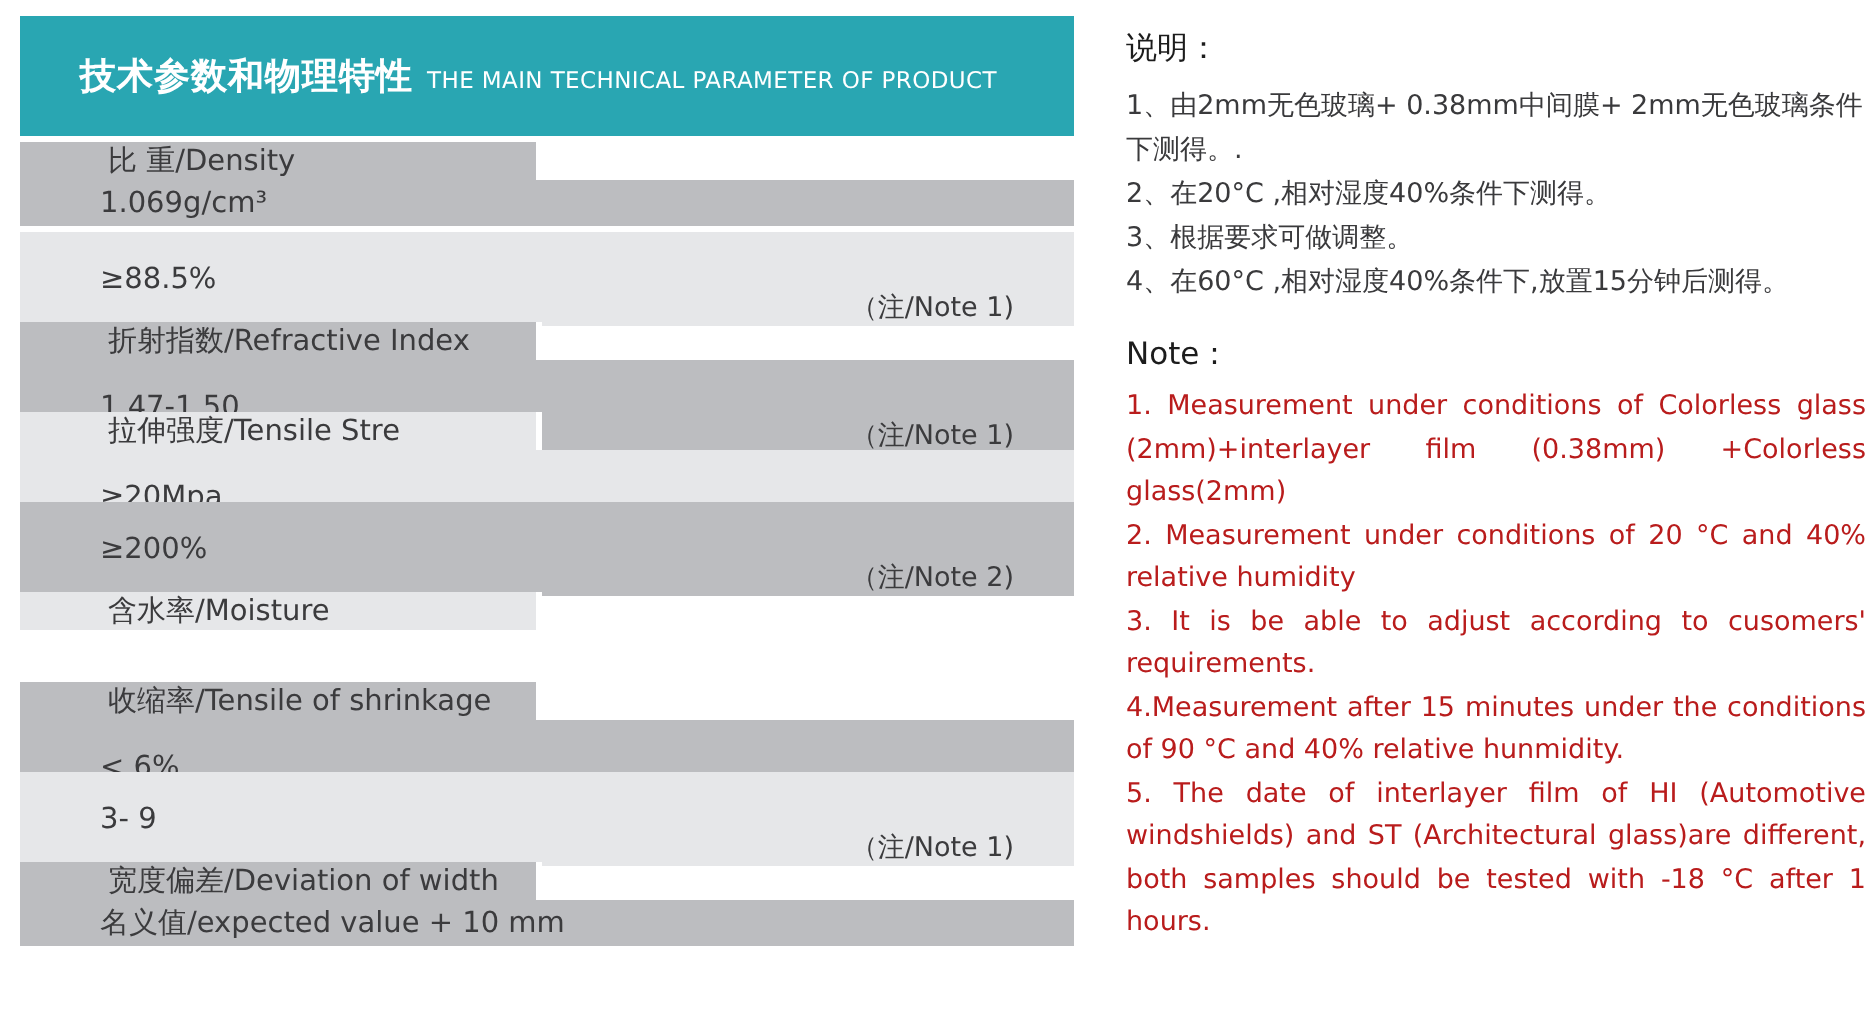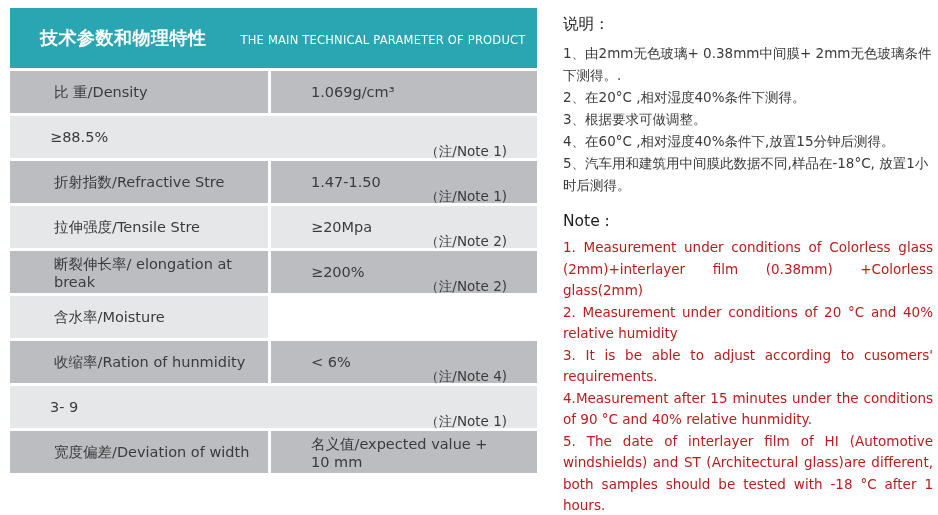--- a/index.html
+++ b/index.html
@@ -13,26 +13,25 @@
   
   .spec-table { width:527px; flex:none; }
   .table-header {
     background:#29A6B2;
     height:60px;
     display:flex;
     align-items:center;
     padding-left:30px;
     color:#ffffff;
     white-space:nowrap;
-    gap:27px;
   }
   .title-cn { font-size:18px; font-weight:bold; letter-spacing:0.5px; }
   .title-en { font-size:11.5px; margin-left:7px; letter-spacing:0.2px; padding-top:3px; }
 
-  .row { display:flex; height:42px; margin-top:3px; }
+  .row { display:flex; height:42px; margin-top:3px;flex-direction:column; }
   .cell { display:flex; align-items:center; font-size:14.5px; color:#3b3b3d; }
   .cell-label {
     width:261px; flex:none;
     border-right:3px solid #ffffff;
     padding-left:44px;
   }
   .cell-value {
     flex:1;
     justify-content:space-between;
     padding:0 30px 0 40px;
@@ -77,45 +76,44 @@
 
       </div>
     </div>
     <div class="row">
       <div class="cell cell-value">
         <span>≥88.5%</span>
         <span class="note-ref">（注/Note 1)</span>
       </div>
     </div>
     <div class="row">
-      <div class="cell cell-label">折射指数/Refractive Stre</div>
+      <div class="cell cell-label">折射指数/Refractive Index</div>
       <div class="cell cell-value">
         <span>1.47-1.50</span>
         <span class="note-ref">（注/Note 1)</span>
       </div>
     </div>
     <div class="row">
       <div class="cell cell-label">拉伸强度/Tensile Stre</div>
       <div class="cell cell-value">
         <span>≥20Mpa</span>
         <span class="note-ref">（注/Note 2)</span>
       </div>
     </div>
     <div class="row">
-      <div class="cell cell-label">断裂伸长率/ elongation at break</div>
       <div class="cell cell-value">
         <span>≥200%</span>
         <span class="note-ref">（注/Note 2)</span>
       </div>
     </div>
     <div class="row">
       <div class="cell cell-label">含水率/Moisture</div>
     </div>
     <div class="row">
-      <div class="cell cell-label">收缩率/Ration of hunmidity</div>
+      <div class="cell cell-label">收缩率/Tensile of shrinkage</div>
       <div class="cell cell-value">
         <span>&lt; 6%</span>
         <span class="note-ref">（注/Note 4)</span>
       </div>
     </div>
     <div class="row">
       <div class="cell cell-value">
         <span>3- 9</span>
         <span class="note-ref">（注/Note 1)</span>
       </div>
@@ -128,21 +126,20 @@
       </div>
     </div>
   </div>
 
   <div class="notes-panel">
     <div class="notes-heading">说明：</div>
     <p class="cn-note">1、由2mm无色玻璃+ 0.38mm中间膜+ 2mm无色玻璃条件下测得。.</p>
     <p class="cn-note">2、在20°C ,相对湿度40%条件下测得。</p>
     <p class="cn-note">3、根据要求可做调整。</p>
     <p class="cn-note">4、在60°C ,相对湿度40%条件下,放置15分钟后测得。</p>
-    <p class="cn-note">5、汽车用和建筑用中间膜此数据不同,样品在-18°C, 放置1小时后测得。</p>
 
     <div class="notes-heading en-heading">Note :</div>
     <p class="en-note">1. Measurement under conditions of Colorless glass (2mm)+interlayer film (0.38mm) +Colorless glass(2mm)</p>
     <p class="en-note">2. Measurement under conditions of 20 °C and 40% relative humidity</p>
     <p class="en-note">3. It is be able to adjust according to cusomers' requirements.</p>
     <p class="en-note">4.Measurement after 15 minutes under the conditions of 90 °C and 40% relative hunmidity.</p>
     <p class="en-note">5. The date of interlayer film of HI (Automotive windshields) and ST (Architectural glass)are different, both samples should be tested with -18 °C after 1 hours.</p>
   </div>
 
 </div>

